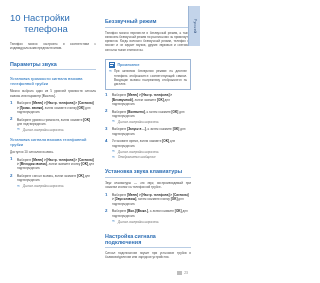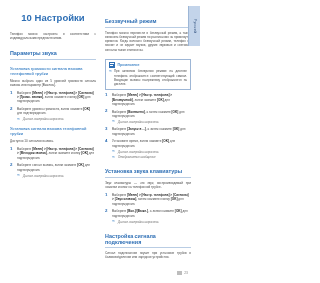--- a/index.html
+++ b/index.html
@@ -36,23 +36,23 @@
     display:flex;
     gap:9px;
     width:182px;
   }
   .col{width:86px;}
   
   .chapter-title{
     color:#2e6fb5;
     font-size:9.5px;
     line-height:10.5px;
-    font-weight:bold;
+    font-weight:normal;
     margin:4px 0 0 0;
-    text-align:center;
+    text-align:left;
   }
   .chapter-title .l2{display:block;padding-left:14px;}
   .intro{
     font-size:3.1px;
     line-height:4.4px;
     color:#4a4a4a;
     margin-top:8px;
     text-align:justify;
   }
   .h1{
@@ -188,20 +188,21 @@
   <div class="side-tab">
     <span>Русский</span>
   </div>
 
   <div class="cols">
 
     <div class="col">
 
       <div class="chapter-title">
         <span>10 Настройки</span>
+        <span class="l2">телефона</span>
       </div>
 
       <div class="intro">Телефон можно настроить в соответствии с индивидуальными предпочтениями.</div>
 
       <div class="h1 first">Параметры звука</div>
 
       <div class="h2">Установка громкости сигнала вызова телефонной трубки</div>
       <div class="body-text">Можно выбрать один из 5 уровней громкости сигнала вызова или параметр [Выключ].</div>
       <ol class="steps">
           <li><span class="num">1</span><span><span>Выберите </span><span class="kb">[Меню] &gt; [Настр. телефона] &gt; [Сигналы] &gt; [Громк. звонка]</span><span>, затем нажмите кнопку </span><span class="kb">[OK]</span><span> для подтверждения.</span></span></li>

